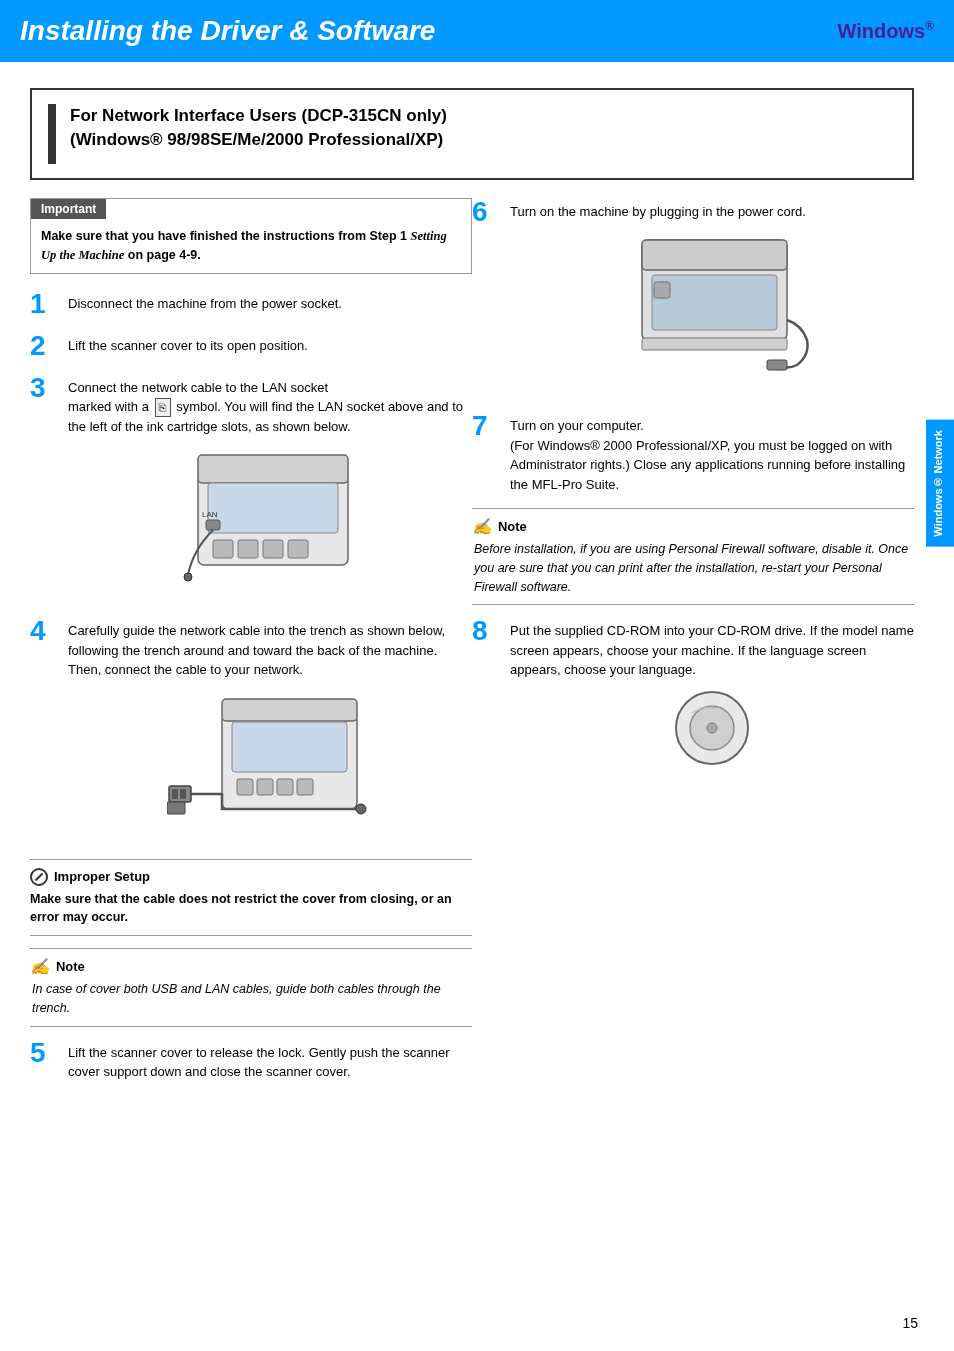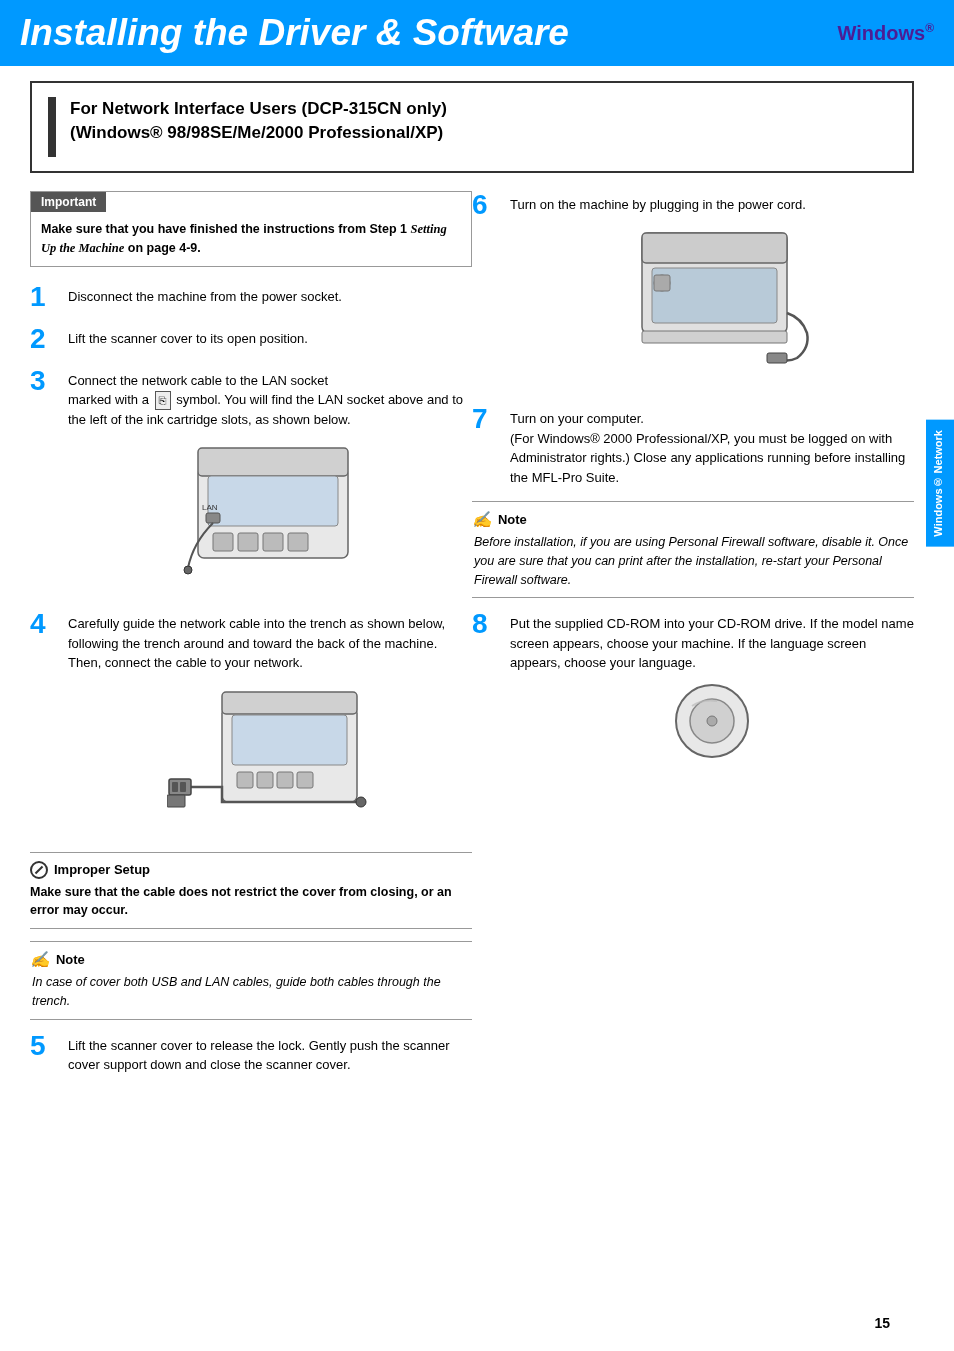--- a/index.html
+++ b/index.html
@@ -17,21 +17,21 @@
     .header {
       background: #0099FF;
       padding: 12px 20px 12px 20px;
       display: flex;
       align-items: center;
       justify-content: space-between;
       min-height: 62px;
     }
     .header-title {
       color: #fff;
-      font-size: 37px;
+      font-size: 28px;
       font-weight: bold;
       font-style: italic;
     }
     .header-windows {
       color: #4c1d95;
       font-size: 20px;
       font-weight: bold;
       text-align: right;
     }
     .header-windows sup {
@@ -64,20 +64,21 @@
     }
 
     
     .section-heading {
       display: flex;
       align-items: flex-start;
       margin-bottom: 18px;
       padding: 14px 16px;
       border: 2px solid #333;
       background: #fff;
+      margin-top: 11px;
     }
     .section-heading-bar {
       width: 8px;
       background: #333;
       min-height: 60px;
       margin-right: 14px;
       flex-shrink: 0;
     }
     .section-heading-text {
       font-size: 17px;
@@ -213,23 +214,23 @@
     .improper-body {
       font-weight: bold;
       font-size: 12.5px;
       line-height: 1.5;
     }
 
     
     .page-num {
       position: absolute;
       bottom: 20px;
-      right: 64px;
+      right: 36px;
       font-size: 14px;
-      font-weight: bold;
+      font-weight: normal;
     }
 
     
     .lan-sym {
       display: inline-block;
       border: 1px solid #555;
       padding: 1px 3px;
       font-size: 10px;
       vertical-align: middle;
       margin: 0 2px;

